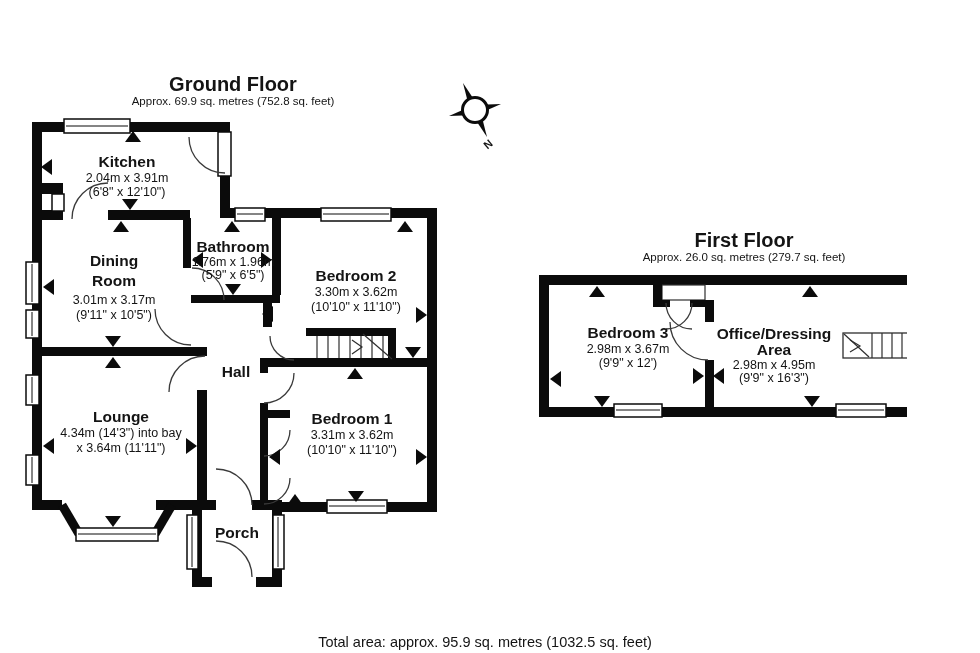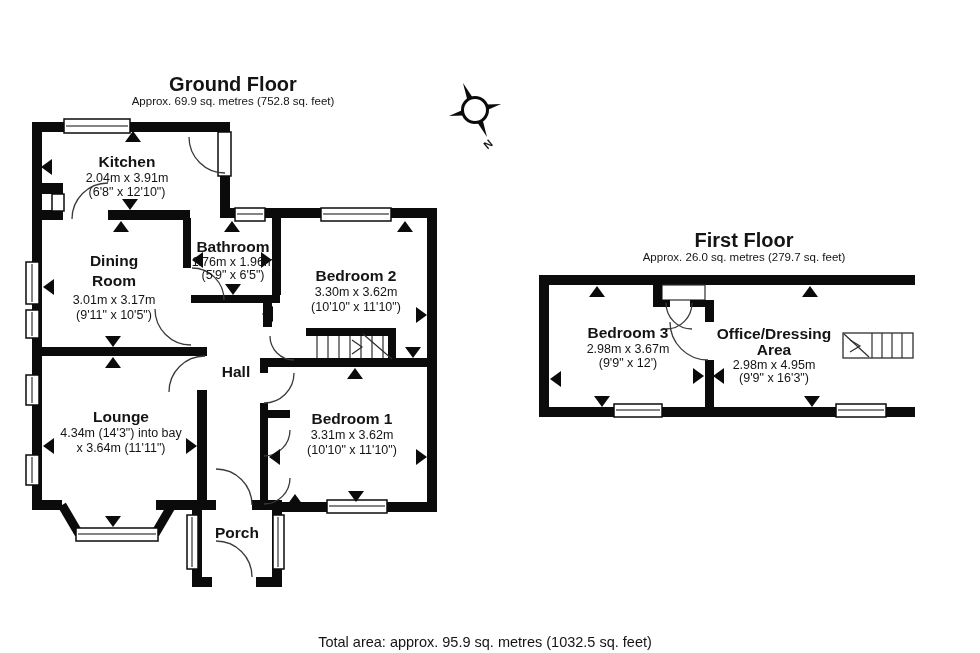--- a/index.html
+++ b/index.html
@@ -1,16 +1,16 @@
 <!DOCTYPE html>
 <html><head>
 <meta charset="utf-8">
 <style>
   html,body{margin:0;padding:0;background:#ffffff;}
-  .stage{position:relative;width:907px;height:653px;background:#ffffff;overflow:hidden;padding-left:8px;}
+  .stage{position:relative;width:907px;height:653px;background:#ffffff;overflow:hidden;}
   svg{position:absolute;left:0;top:0;}
   .wall{fill:#0b0b0b;}
   .baywall{stroke:#0b0b0b;stroke-width:9;fill:none;}
   .win{fill:#ffffff;stroke:#0b0b0b;stroke-width:1.5;}
   .winline{stroke:#0b0b0b;stroke-width:1;}
   .door{fill:none;stroke:#3a3a3a;stroke-width:1.3;}
   .frame{fill:#ffffff;stroke:#0b0b0b;stroke-width:1.5;}
   .arrow{fill:#0b0b0b;}
   .tread{stroke:#2e2e2e;stroke-width:1.2;fill:none;}
   .stairbox{fill:#ffffff;stroke:#2e2e2e;stroke-width:1.3;}

